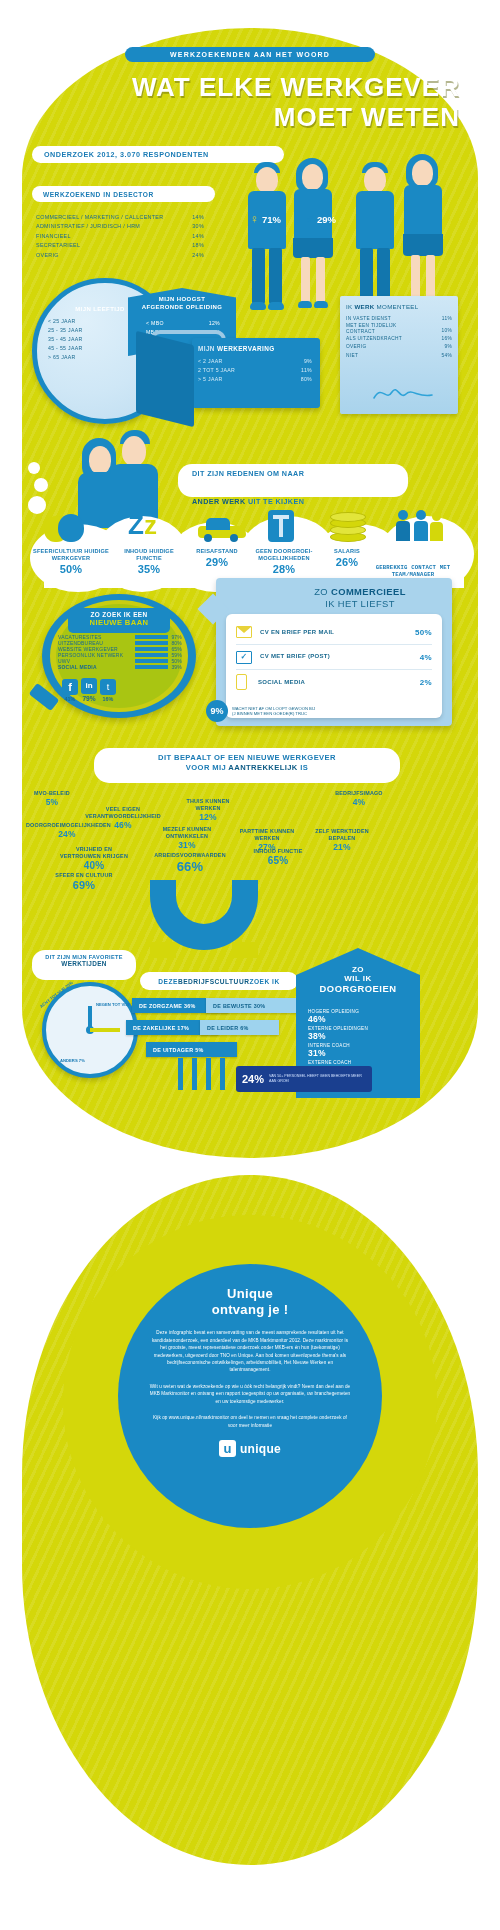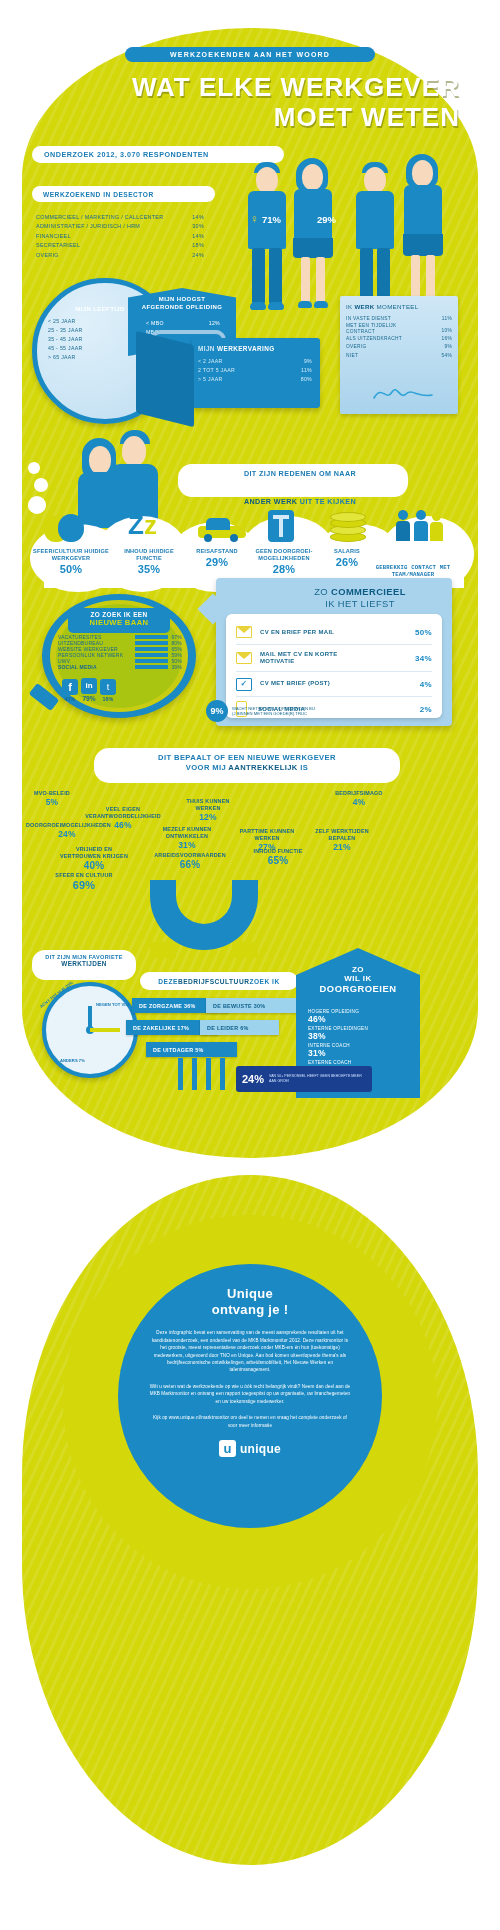--- a/index.html
+++ b/index.html
@@ -291,21 +291,21 @@
     <div class="person" style="left:58px;top:12px;">
       <div class="hair" style="left:2px;top:0;width:30px;height:14px;border-radius:15px 15px 0 0;"></div>
       <div class="head" style="left:4px;top:6px;width:24px;height:30px;background:#f7d9bd;"></div>
       <div class="torso" style="left:-8px;top:34px;width:48px;height:62px;border-radius:10px 10px 0 0;"></div>
     </div>
   </div>
   <div class="cloud" style="left:28px;top:462px;width:12px;height:12px;"></div>
   <div class="cloud" style="left:34px;top:478px;width:14px;height:14px;"></div>
   <div class="cloud" style="left:28px;top:496px;width:18px;height:18px;"></div>
 
-  <div class="pill abs" style="left:178px;top:464px;width:216px;height:28px;border-radius:14px;display:block;padding:5px 0 0 14px;text-align:center;">
+  <div class="pill abs" style="left:178px;top:464px;width:216px;height:28px;border-radius:14px;display:block;padding:5px 0 0 14px;">
     <div style="font-size:7.2px;color:#1a7bb5;font-weight:bold;letter-spacing:.4px;">DIT ZIJN REDENEN OM NAAR</div>
     <div style="font-size:7.2px;color:#1a7bb5;letter-spacing:.4px;margin-top:19px;">
       <span style="font-weight:bold;color:#0d5b85;">ANDER WERK</span><span> UIT TE KIJKEN</span>
     </div>
   </div>
 
   <div class="abs" style="left:24px;top:506px;width:452px;height:86px;">
     <div class="cloud" style="left:6px;top:18px;width:96px;height:68px;"></div>
     <div class="cloud" style="left:72px;top:10px;width:92px;height:76px;"></div>
     <div class="cloud" style="left:146px;top:16px;width:90px;height:70px;"></div>
@@ -436,25 +436,20 @@
     <div><span>ZO </span><span style="font-weight:bold;color:#0d5b85;">COMMERCIEEL</span></div>
     <div>IK HET LIEFST</div>
   </div>
 
   <div class="sol abs" style="left:226px;top:614px;width:216px;height:104px;padding:6px 10px;box-sizing:border-box;">
     <div class="solrow" style="height:24px;">
       <span class="env"></span>
       <span style="margin-left:8px;max-width:110px;">CV EN BRIEF PER MAIL</span>
       <span class="solpct">50%</span>
     </div>
-    <div class="solrow" style="height:26px;border-top:1px solid #dbe9f2;">
-      <span class="env"></span>
-      <span style="margin-left:8px;max-width:110px;line-height:1.25;">MAIL MET CV EN KORTE MOTIVATIE</span>
-      <span class="solpct">34%</span>
-    </div>
     <div class="solrow" style="height:24px;border-top:1px solid #dbe9f2;">
       <span style="width:14px;height:11px;border:1.2px solid #1a89c4;border-radius:1px;color:#1a89c4;font-size:8px;line-height:10px;text-align:center;">✓</span>
       <span style="margin-left:8px;max-width:110px;line-height:1.25;">CV MET BRIEF (POST)</span>
       <span class="solpct">4%</span>
     </div>
     <div class="solrow" style="height:24px;border-top:1px solid #dbe9f2;">
       <span style="width:9px;height:14px;border:1.2px solid #e8d23a;border-radius:2px;background:#fff;"></span>
       <span style="margin-left:11px;max-width:110px;">SOCIAL MEDIA</span>
       <span class="solpct">2%</span>
     </div>
@@ -493,21 +488,21 @@
   <div class="attr" style="left:236px;top:828px;width:62px;">
     <span>PARTTIME KUNNEN WERKEN</span><b>27%</b>
   </div>
   <div class="attr" style="left:310px;top:828px;width:64px;">
     <span>ZELF WERKTIJDEN BEPALEN</span><b>21%</b>
   </div>
   <div class="attr" style="left:60px;top:846px;width:68px;">
     <span>VRIJHEID EN VERTROUWEN KRIJGEN</span><b style="font-size:10px;">40%</b>
   </div>
   <div class="attr" style="left:148px;top:852px;width:84px;">
-    <span>ARBEIDSVOORWAARDEN</span><b style="font-size:10px;">66%</b>
+    <span>ARBEIDSVOORWAARDEN</span><b style="font-size:13px;">66%</b>
   </div>
   <div class="attr" style="left:246px;top:848px;width:64px;">
     <span>INHOUD FUNCTIE</span><b style="font-size:10px;">65%</b>
   </div>
   <div class="attr" style="left:48px;top:872px;width:72px;">
     <span>SFEER EN CULTUUR</span><b style="font-size:11px;">69%</b>
   </div>
 
   <div class="abs" style="left:150px;top:880px;width:108px;height:82px;">
     <div style="position:absolute;left:0;top:0;width:108px;height:70px;border:26px solid #1a89c4;border-top:none;border-radius:0 0 54px 54px;box-sizing:border-box;"></div>

